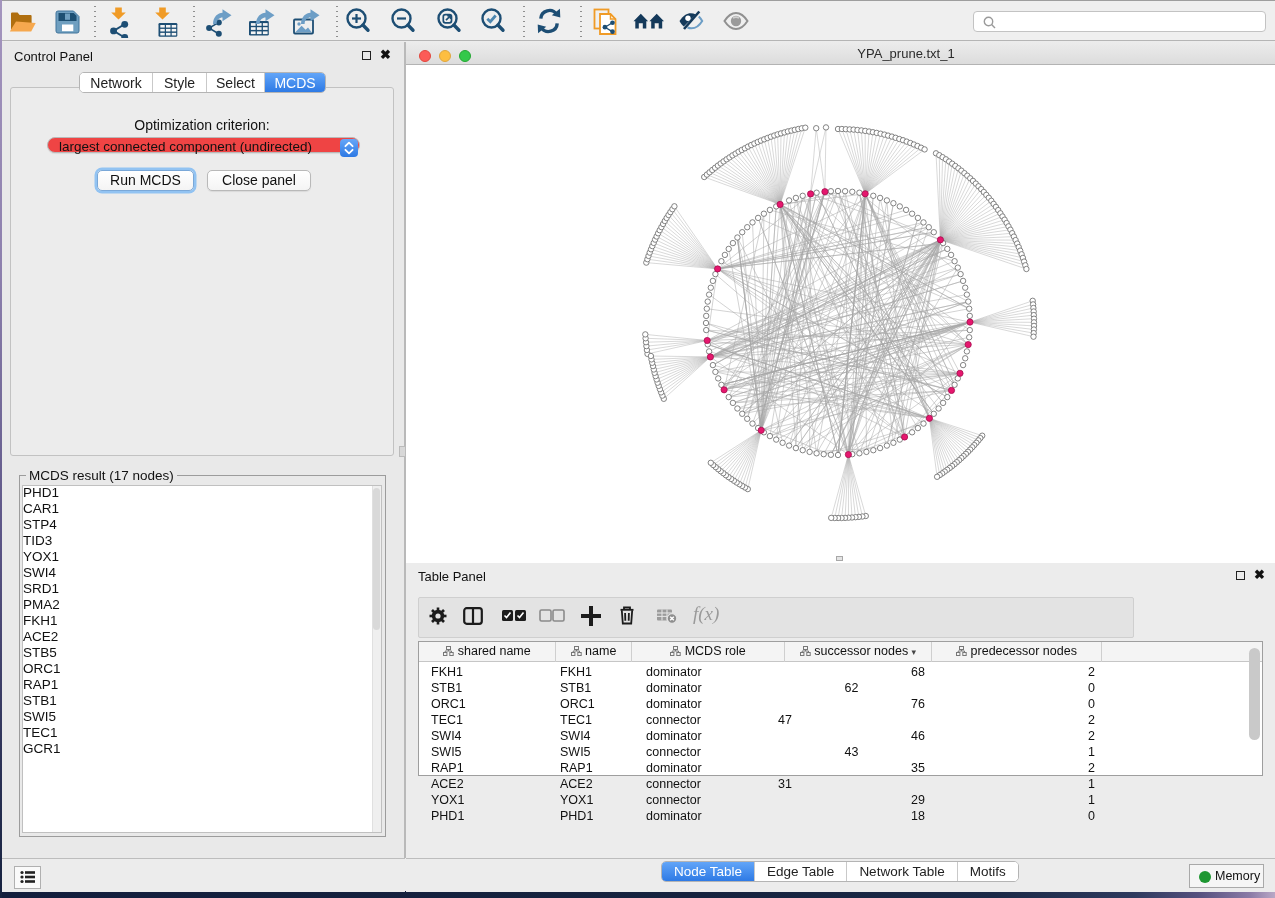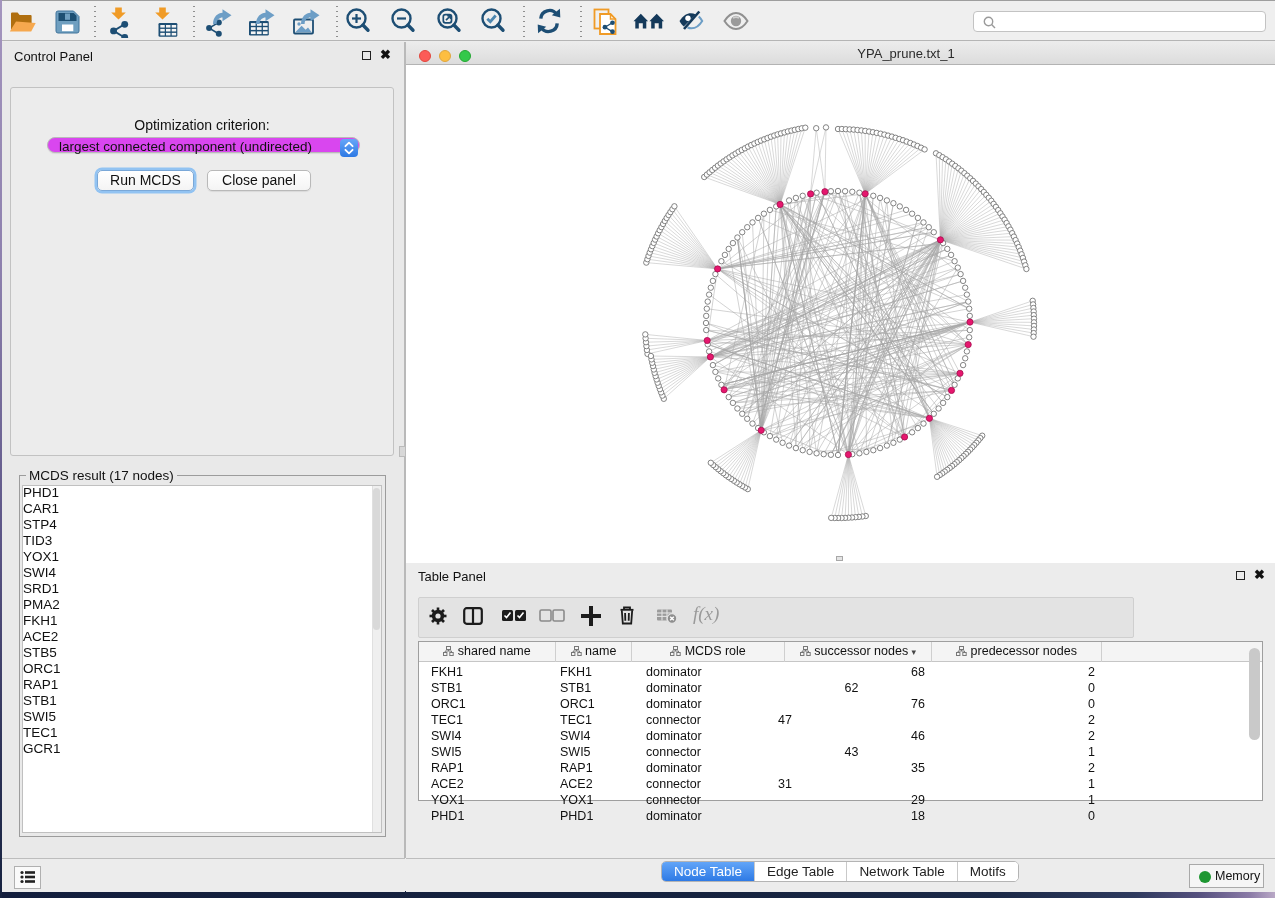--- a/index.html
+++ b/index.html
@@ -24,21 +24,21 @@
 .cpanel-title { position:absolute; left:12px; top:7px; font-size:13px; color:#111; }
 .cp-mini { position:absolute; top:9px; right:34px; width:9px; height:9px; border:1.5px solid #222; }
 .cp-x { position:absolute; top:5px; right:14px; font-size:13px; font-weight:bold; color:#111; }
 .cp-tabs { position:absolute; left:77px; top:30px; height:21px; display:flex;
   border:1px solid #b4b4b4; border-radius:5px; overflow:hidden; background:#fff; z-index:3; }
 .cp-tab { font-size:14px; line-height:20px; color:#222; border-right:1px solid #c9c9c9; background:#fff; text-align:center; }
 .cp-tab.sel { background:linear-gradient(180deg,#62a5f8,#2e7ae5); color:#fff; border-right:none; }
 .cp-content { position:absolute; left:8px; top:45px; width:384px; height:369px;
   background:#ececec; border:1px solid #c2c2c2; border-radius:3px; }
 .opt-label { position:absolute; top:29px; width:100%; text-align:center; font-size:14px; color:#111; }
-.dropdown { position:absolute; left:36px; top:49px; width:313px; height:16px; background:#d946ef;
+.dropdown { position:absolute; left:36px; top:49px; width:313px; height:16px; background:#ef4444;
   border:1px solid #b9b9b9; border-radius:8px; box-shadow:0 1px 1px rgba(0,0,0,0.08); }
 .dropdown .dtext { position:absolute; left:11px; top:1px; font-size:13.5px; color:#111; }
 .dd-step { position:absolute; right:1px; top:1px; width:18px; height:18px; border-radius:4px;
   background:linear-gradient(180deg,#66a7f8,#2d79e4); }
 .btn { position:absolute; height:21px; background:linear-gradient(180deg,#ffffff,#f4f4f4); border:1px solid #b9b9b9;
   border-radius:5px; font-size:14px; color:#111; text-align:center; line-height:19px;
   box-shadow:0 1px 1px rgba(0,0,0,0.08); }
 .btn.focusring { box-shadow:0 0 0 2.5px #92c3f2; border-color:#7aa8d8; }
 .fieldset { position:absolute; left:17px; top:433px; width:367px; height:362px; border:1px solid #9c9c9c; }
 .fieldset .legend { position:absolute; left:6px; top:-8px; background:#e9e9e9; padding:0 3px; font-size:13.5px; color:#111; }
@@ -62,21 +62,21 @@
 .net-canvas { position:absolute; left:0; top:23px; width:869px; height:498px; background:#fff; overflow:hidden; }
 .hhandle { position:absolute; left:836px; top:556px; width:7px; height:5px; background:#e4e4e4; border:1px solid #a8a8a8; z-index:4; }
 
 
 .tpanel { position:absolute; left:406px; top:563px; width:869px; height:329px; background:#ececec; }
 .tp-title { position:absolute; left:12px; top:6px; font-size:13px; color:#111; }
 .tp-mini { position:absolute; top:8px; right:30px; width:9px; height:9px; border:1.5px solid #222; }
 .tp-x { position:absolute; top:4px; right:10px; font-size:13px; font-weight:bold; color:#111; }
 .tp-toolbar { position:absolute; left:12px; top:34px; width:716px; height:41px; background:#e3e3e3;
   border:1px solid #cfcfcf; border-radius:2px; }
-.tp-table { position:absolute; left:12px; top:78px; width:845px; height:160px; background:#fff; border:1px solid #9e9e9e; }
+.tp-table { position:absolute; left:12px; top:78px; width:845px; height:135px; background:#fff; border:1px solid #9e9e9e; }
 .thead { position:absolute; left:0; top:0; width:100%; height:20px; background:#f4f4f4; border-bottom:1px solid #c6c6c6; display:flex; }
 .th { position:relative; height:20px; border-right:1px solid #cfcfcf; font-size:12.5px; color:#111;
   text-align:center; line-height:19px; }
 .trow { position:absolute; left:0; width:100%; height:16px; font-size:12.5px; color:#111; }
 .td { position:absolute; top:1px; }
 .tscroll { position:absolute; right:2px; top:6px; width:11px; height:92px; background:#c9c9c9; border-radius:6px; }
 .tp-tabs { position:absolute; left:255px; top:270px; height:21px; display:flex; border:1px solid #b4b4b4;
   border-radius:5px; overflow:hidden; background:#fff;margin-top:28px; }
 .tp-tab { padding:0 12px; font-size:13.5px; line-height:20px; color:#222; border-right:1px solid #c9c9c9; background:#fff; }
 .tp-tab.sel { background:linear-gradient(180deg,#62a5f8,#2e7ae5); color:#fff; }
@@ -259,20 +259,26 @@
       <div class="dtext">largest connected component (undirected)</div>
       <div class="dd-step">
         <svg width="18" height="18" viewBox="0 0 20 20">
             <path d="M6 8 L10 4 L14 8" fill="none" stroke="#fff" stroke-width="2" stroke-linecap="round" stroke-linejoin="round"></path>
             <path d="M6 12 L10 16 L14 12" fill="none" stroke="#fff" stroke-width="2" stroke-linecap="round" stroke-linejoin="round"></path>
           </svg>
       </div>
     </div>
     <div class="btn focusring" style="left:86px; top:82px; width:97px;">Run MCDS</div>
     <div class="btn" style="left:196px; top:82px; width:104px;">Close panel</div>
+  </div>
+  <div class="cp-tabs">
+    <div class="cp-tab" style="width:73px">Network</div>
+    <div class="cp-tab" style="width:54px">Style</div>
+    <div class="cp-tab" style="width:58px">Select</div>
+    <div class="cp-tab sel" style="width:60px;border-right:none;">MCDS</div>
   </div>
   <div class="fieldset">
     <div class="legend">MCDS result (17 nodes)</div>
     <div class="listbox">
       <div class="items">PHD1<br>CAR1<br>STP4<br>TID3<br>YOX1<br>SWI4<br>SRD1<br>PMA2<br>FKH1<br>ACE2<br>STB5<br>ORC1<br>RAP1<br>STB1<br>SWI5<br>TEC1<br>GCR1</div>
       <div class="lb-scroll">
           <div class="lb-thumb"></div>
         </div>
     </div>
   </div>

